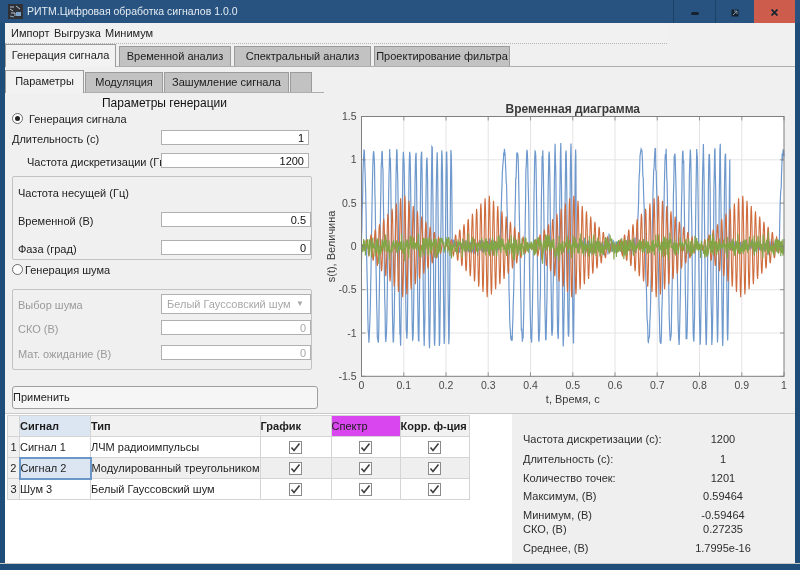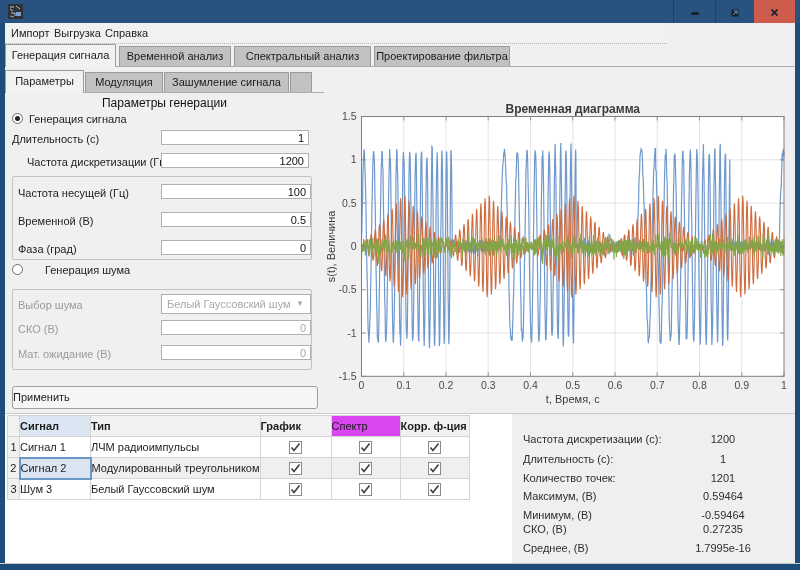--- a/index.html
+++ b/index.html
@@ -32,39 +32,40 @@
 .sv{position:absolute;left:150px;width:122px;text-align:center}
 </style></head>
 <body>
 <div class="abs" id="titlebar">
 <svg class="abs" style="left:8px;top:4px" width="15" height="15" viewBox="0 0 15 15">
       <rect x="0" y="0" width="15" height="15" fill="#2f3136"></rect>
       <path d="M2 3 L6 3 M2 5 L5 7 M8 2 L12 5 M3 9 L7 9 L7 12" stroke="#b9c6d6" stroke-width="1" fill="none"></path>
       <rect x="8" y="8" width="5" height="4" fill="#7da4c8"></rect>
       <path d="M2 12 L6 13" stroke="#8fa8c0" stroke-width="1"></path>
     </svg>
+<div class="abs" id="titletext">РИТМ.Цифровая обработка сигналов 1.0.0</div>
 <div class="abs" style="left:673px;top:0;width:1px;height:23px;background:#1d4268"></div>
 <div class="abs" style="left:715px;top:0;width:1px;height:23px;background:#1d4268"></div>
 <div class="abs" style="left:691px;top:12px;width:8px;height:3px;background:#16222e;border-radius:1.5px"></div>
 <svg class="abs" style="left:731px;top:9px" width="8" height="8" viewBox="0 0 8 8">
       <rect x="0.5" y="0.5" width="7" height="7" fill="#16222e"></rect>
       <path d="M2 6 L6 2 M6 2 L6 5 M6 2 L3 2" stroke="#7e98b0" stroke-width="1" fill="none"></path>
     </svg>
 <div class="abs" id="closebtn" style="left:754px;top:0;width:41px;height:23px;background:#cd5c4c"></div>
 <svg class="abs" style="left:771px;top:9px" width="7" height="7" viewBox="0 0 7 7">
       <path d="M0.5 0.5 L6.5 6.5 M6.5 0.5 L0.5 6.5" stroke="#1a2733" stroke-width="1.8"></path>
     </svg>
 </div>
 <div class="abs" id="frameL"></div>
 <div class="abs" id="frameR"></div>
 <div class="abs" id="frameB"></div>
 <div class="abs" id="menubar">
 <span class="abs menuitem" style="left:6px">Импорт</span>
 <span class="abs menuitem" style="left:49px">Выгрузка</span>
-<span class="abs menuitem" style="left:100px">Справка</span>
+<span class="abs menuitem" style="left:100px">Минимум</span>
 </div>
 <div class="tab tabact" style="left:5px;top:44px;width:111px;height:23px;line-height:21px">Генерация сигнала</div>
 <div class="tab" style="left:119px;top:46px;width:112px;height:21px;line-height:19px">Временной анализ</div>
 <div class="tab" style="left:234px;top:46px;width:137px;height:21px;line-height:19px">Спектральный анализ</div>
 <div class="tab" style="left:374px;top:46px;width:136px;height:21px;line-height:19px">Проектирование фильтра</div>
 <div class="abs" style="left:5px;top:66px;width:790px;height:1px;background:#aeaeae;z-index:1"></div>
 <div class="tab tabact" style="left:5px;top:70px;width:79px;height:23px;line-height:21px">Параметры</div>
 <div class="tab" style="left:85px;top:72px;width:78px;height:21px;line-height:19px">Модуляция</div>
 <div class="tab" style="left:164px;top:72px;width:125px;height:21px;line-height:19px">Зашумление сигнала</div>
 <div class="tab" style="left:290px;top:72px;width:22px;height:21px;line-height:19px"></div>
@@ -72,27 +73,26 @@
 <div class="abs" id="lp">
 <div class="abs" style="left:0;top:4px;width:319px;text-align:center;font-weight:normal;font-size:12px;color:#111">Параметры генерации</div>
 <div class="radio on" style="left:7px;top:21px"></div>
     <span class="lbl" style="left:24px;top:21px">Генерация сигнала</span>
 <span class="lbl" style="left:7px;top:41px">Длительность (с)</span>
     <div class="inp" style="left:156px;top:38px;width:148px;height:15px">1</div>
 <span class="lbl" style="left:22px;top:64px">Частота дискретизации (Гц)</span>
     <div class="inp" style="left:156px;top:61px;width:148px;height:15px">1200</div>
 <div class="gbox" style="left:7px;top:84px;width:300px;height:84px"></div>
 <span class="lbl" style="left:13px;top:95px">Частота несущей (Гц)</span>
-    <div class="inp" style="left:156px;top:92px;width:150px;height:15px">100</div>
 <span class="lbl" style="left:13px;top:123px">Временной (В)</span>
     <div class="inp" style="left:156px;top:120px;width:150px;height:15px">0.5</div>
 <span class="lbl" style="left:13px;top:151px">Фаза (град)</span>
     <div class="inp" style="left:156px;top:148px;width:150px;height:15px">0</div>
 <div class="radio" style="left:7px;top:172px"></div>
-    <span class="lbl" style="left:40px;top:172px">Генерация шума</span>
+    <span class="lbl" style="left:20px;top:172px">Генерация шума</span>
 <div class="gbox" style="left:7px;top:197px;width:300px;height:81px"></div>
 <span class="lbl dis" style="left:13px;top:207px">Выбор шума</span>
 <div class="inp dis" style="left:156px;top:202px;width:150px;height:20px;text-align:left;padding-left:5px;line-height:18px;color:#a8a8a8">Белый Гауссовский шум<span style="float:right;margin-right:2px;font-size:8px">▼</span></div>
 <span class="lbl dis" style="left:13px;top:231px">СКО (В)</span>
     <div class="inp dis" style="left:156px;top:228px;width:150px;height:15px;color:#a8a8a8">0</div>
 <span class="lbl dis" style="left:13px;top:256px">Мат. ожидание (В)</span>
     <div class="inp dis" style="left:156px;top:253px;width:150px;height:15px;color:#a8a8a8">0</div>
 <div id="applybtn">Применить</div>
 </div>
 <svg class="abs" style="left:324px;top:92px" width="471" height="321" viewBox="0 0 471 321">

